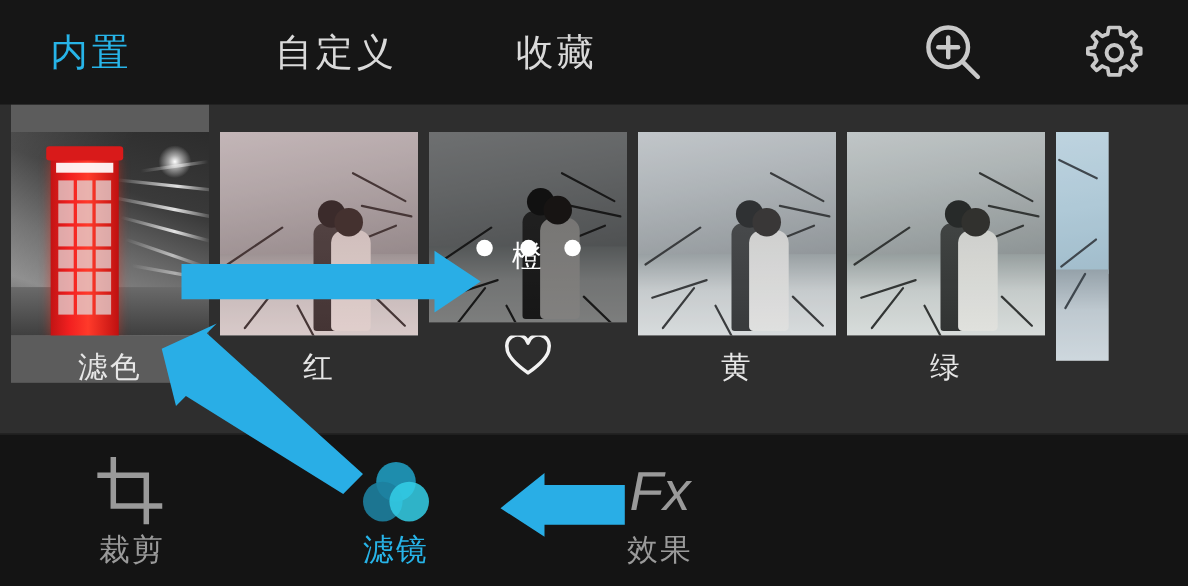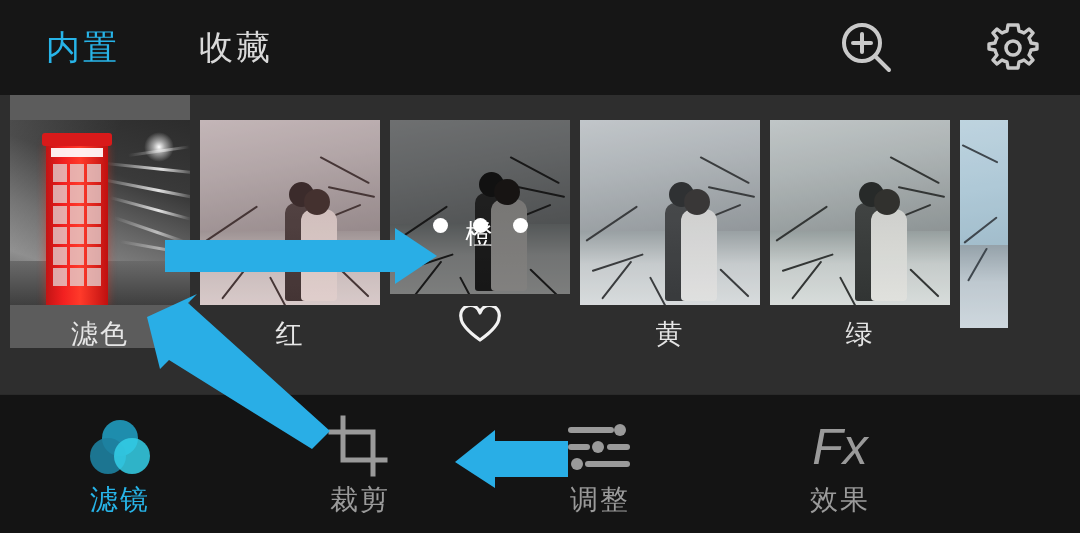--- a/index.html
+++ b/index.html
@@ -34,21 +34,21 @@
     align-items: center;
   }
   .tab {
     font-size: 34px;
     letter-spacing: 3px;
     color: #d9d9d9;
     white-space: nowrap;
   }
   .tab.tab-builtin { color: #27b4e8; margin-left: 46px; }
   .tab.tab-custom  { margin-left: 130px; }
-  .tab.tab-fav     { margin-left: 79px; }
+  .tab.tab-fav     { margin-left: 108px; }
 
   .topicons {
     position: absolute;
     right: 38px; top: 0;
     height: 95px;
     display: flex;
     align-items: center;
     gap: 88px;
   }
   .topicon { width: 58px; height: 58px; display: block; }
@@ -300,20 +300,21 @@
   }
 </style>
 </head>
 <body>
 
 <div id="app">
 
   <div class="topbar">
     <div class="tabs">
       <div class="tab tab-builtin">内置</div>
+      <div class="tab tab-custom">自定义</div>
       <div class="tab tab-fav">收藏</div>
     </div>
 
     <div class="topicons">
       <span>
         <svg class="topicon" viewBox="0 0 58 58" fill="none">
           <circle cx="24" cy="24" r="18" stroke="#c9c9c9" stroke-width="4"></circle>
           <line x1="24" y1="15" x2="24" y2="33" stroke="#c9c9c9" stroke-width="4" stroke-linecap="round"></line>
           <line x1="15" y1="24" x2="33" y2="24" stroke="#c9c9c9" stroke-width="4" stroke-linecap="round"></line>
           <line x1="37" y1="37" x2="51" y2="51" stroke="#c9c9c9" stroke-width="4" stroke-linecap="round"></line>
@@ -478,55 +479,41 @@
           </div>
         </div>
       </div>
 
     </div>
   </div>
 
   <div class="toolbar">
     <div class="tools">
 
+      <div class="tool">
+        <div class="tool-ic">
+          <svg width="66" height="66" viewBox="0 0 66 66" fill="none">
+            <path d="M16 4 V46 H58" stroke="#9a9a9a" stroke-width="5" stroke-linecap="square"></path>
+            <path d="M4 18 H46 V60" stroke="#9a9a9a" stroke-width="5" stroke-linecap="square"></path>
+          </svg>
+        </div>
+        <div class="tool-lb">裁剪</div>
+      </div>
+
       <div class="tool active">
         <div class="tool-ic">
           <svg width="66" height="62" viewBox="0 0 66 62" fill="none">
             <circle cx="33" cy="22" r="18" fill="#1f93b5" fill-opacity="0.95"></circle>
             <circle cx="21" cy="40" r="18" fill="#1d7f9e" fill-opacity="0.9"></circle>
             <circle cx="45" cy="40" r="18" fill="#34cfe8" fill-opacity="0.85"></circle>
           </svg>
         </div>
         <div class="tool-lb">滤镜</div>
       </div>
 
-      <div class="tool">
-        <div class="tool-ic">
-          <svg width="66" height="66" viewBox="0 0 66 66" fill="none">
-            <path d="M16 4 V46 H58" stroke="#9a9a9a" stroke-width="5" stroke-linecap="square"></path>
-            <path d="M4 18 H46 V60" stroke="#9a9a9a" stroke-width="5" stroke-linecap="square"></path>
-          </svg>
-        </div>
-        <div class="tool-lb">裁剪</div>
-      </div>
-
-      <div class="tool">
-        <div class="tool-ic">
-          <svg width="66" height="62" viewBox="0 0 66 62" fill="none">
-            <line x1="4" y1="14" x2="44" y2="14" stroke="#9a9a9a" stroke-width="6" stroke-linecap="round"></line>
-            <circle cx="53" cy="14" r="6" fill="#9a9a9a"></circle>
-            <line x1="4" y1="31" x2="20" y2="31" stroke="#9a9a9a" stroke-width="6" stroke-linecap="round"></line>
-            <circle cx="31" cy="31" r="6" fill="#9a9a9a"></circle>
-            <line x1="43" y1="31" x2="60" y2="31" stroke="#9a9a9a" stroke-width="6" stroke-linecap="round"></line>
-            <circle cx="10" cy="48" r="6" fill="#9a9a9a"></circle>
-            <line x1="21" y1="48" x2="60" y2="48" stroke="#9a9a9a" stroke-width="6" stroke-linecap="round"></line>
-          </svg>
-        </div>
-        <div class="tool-lb">调整</div>
-      </div>
 
       <div class="tool">
         <div class="tool-ic">
           <span class="fx-text">Fx</span>
         </div>
         <div class="tool-lb">效果</div>
       </div>
 
 
     </div>

